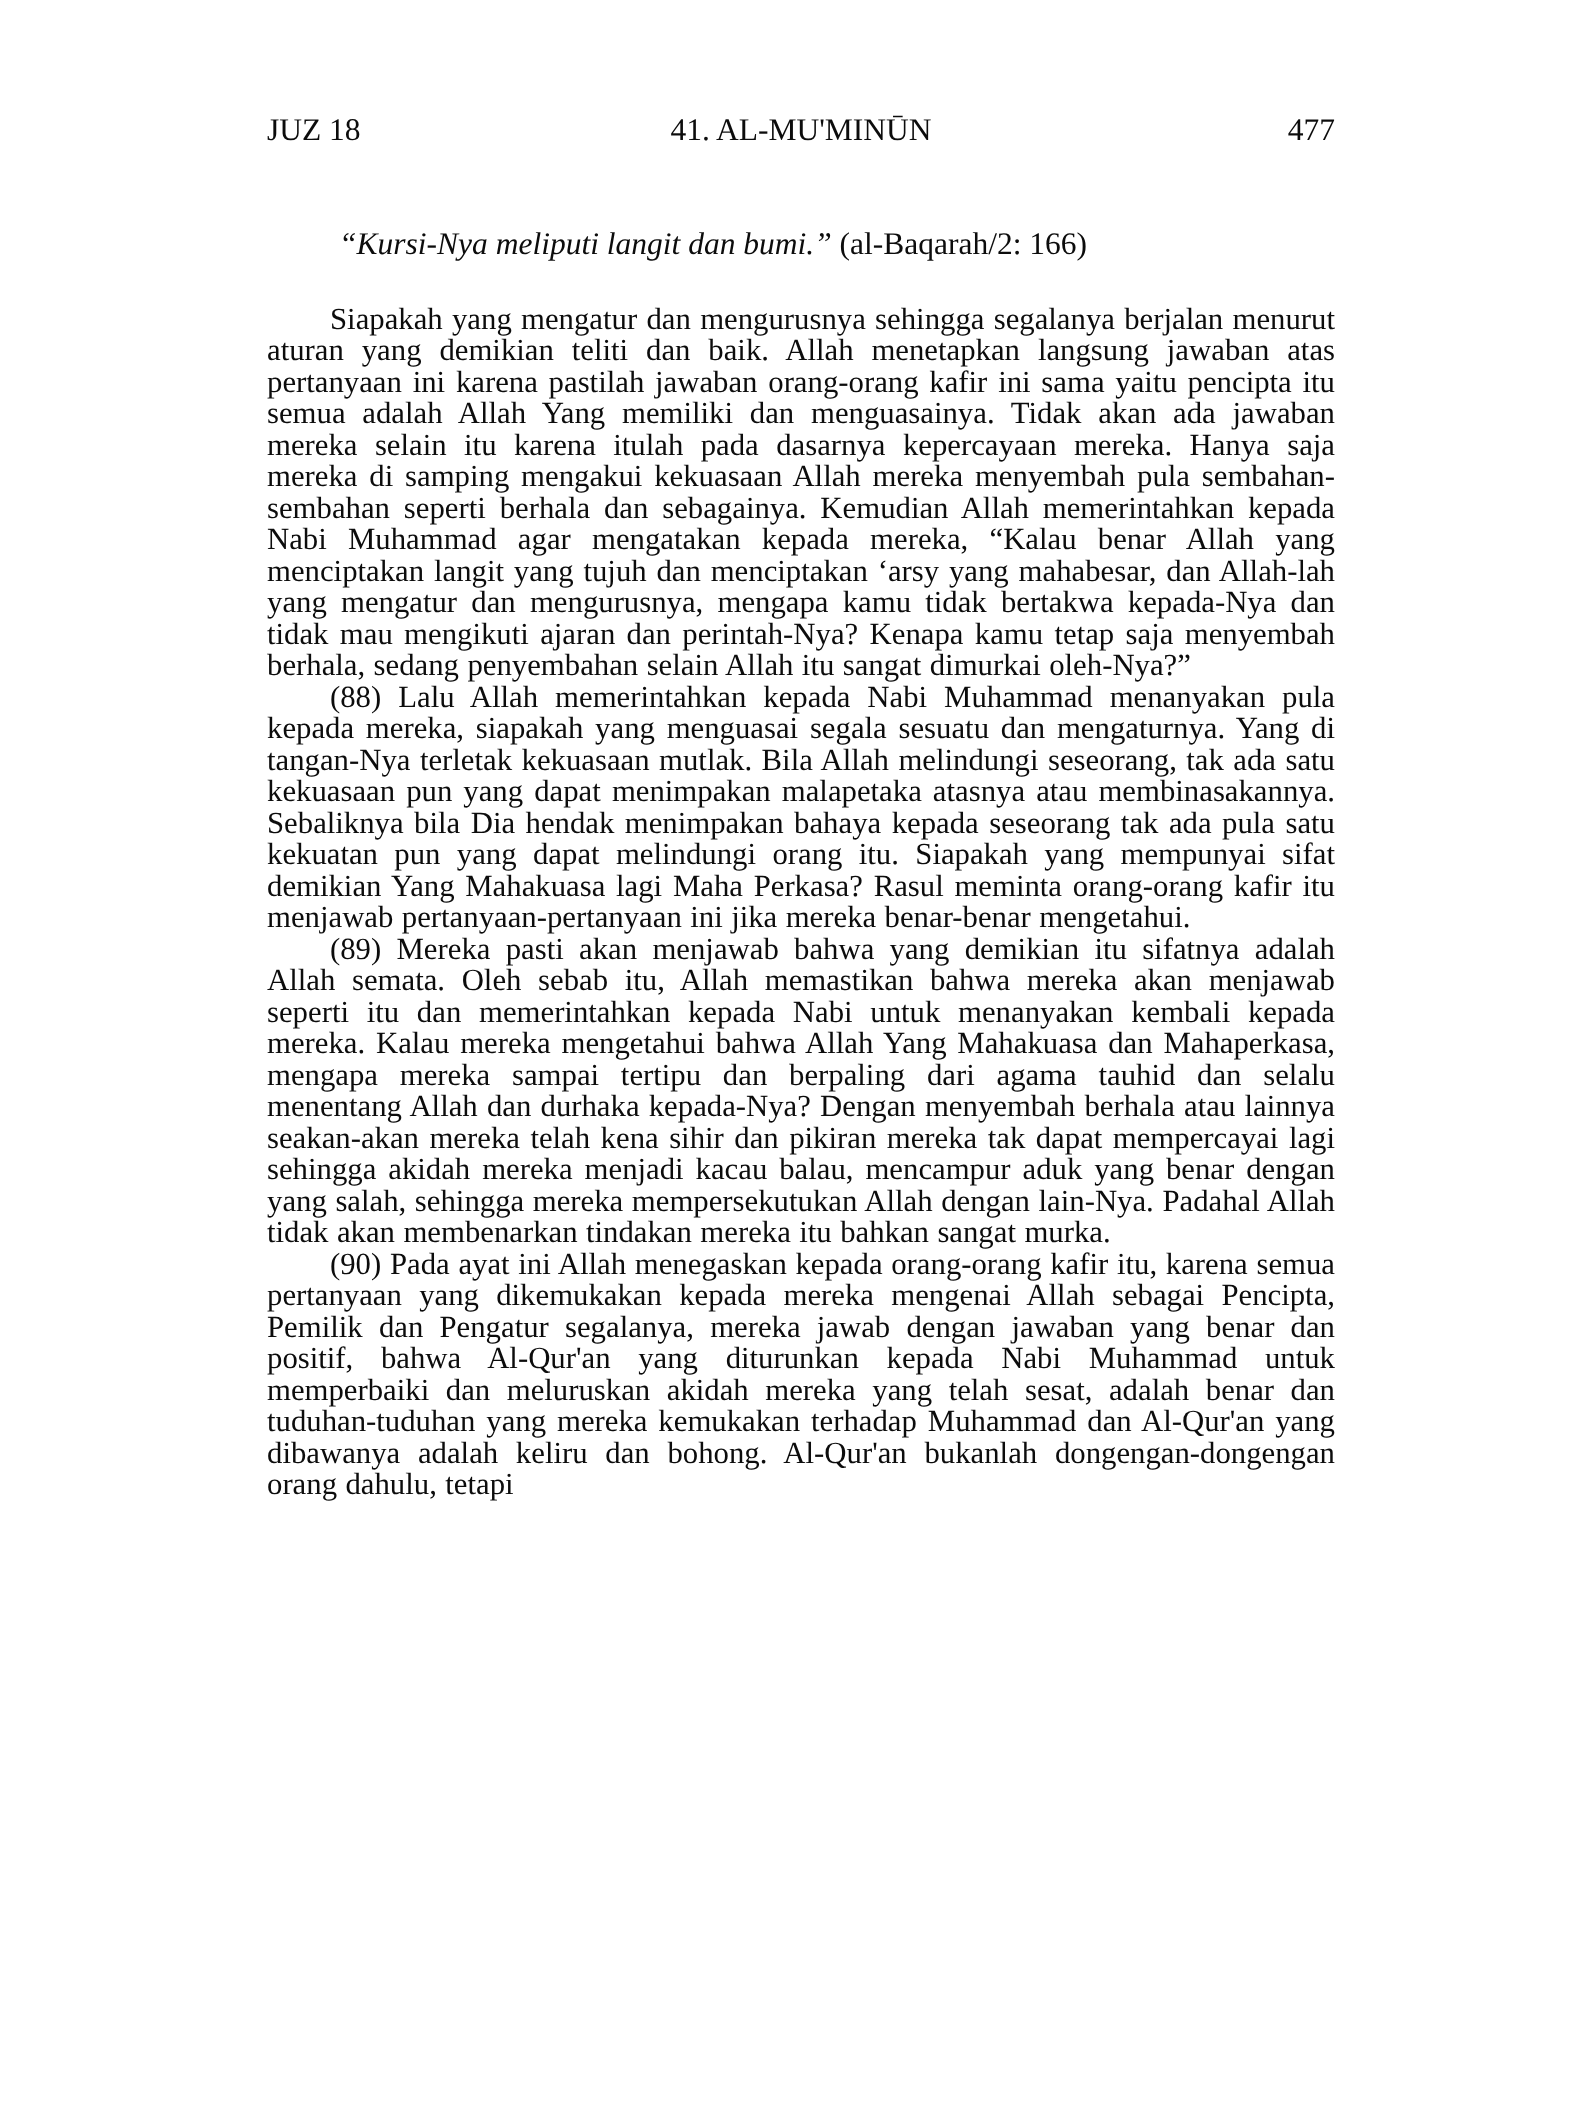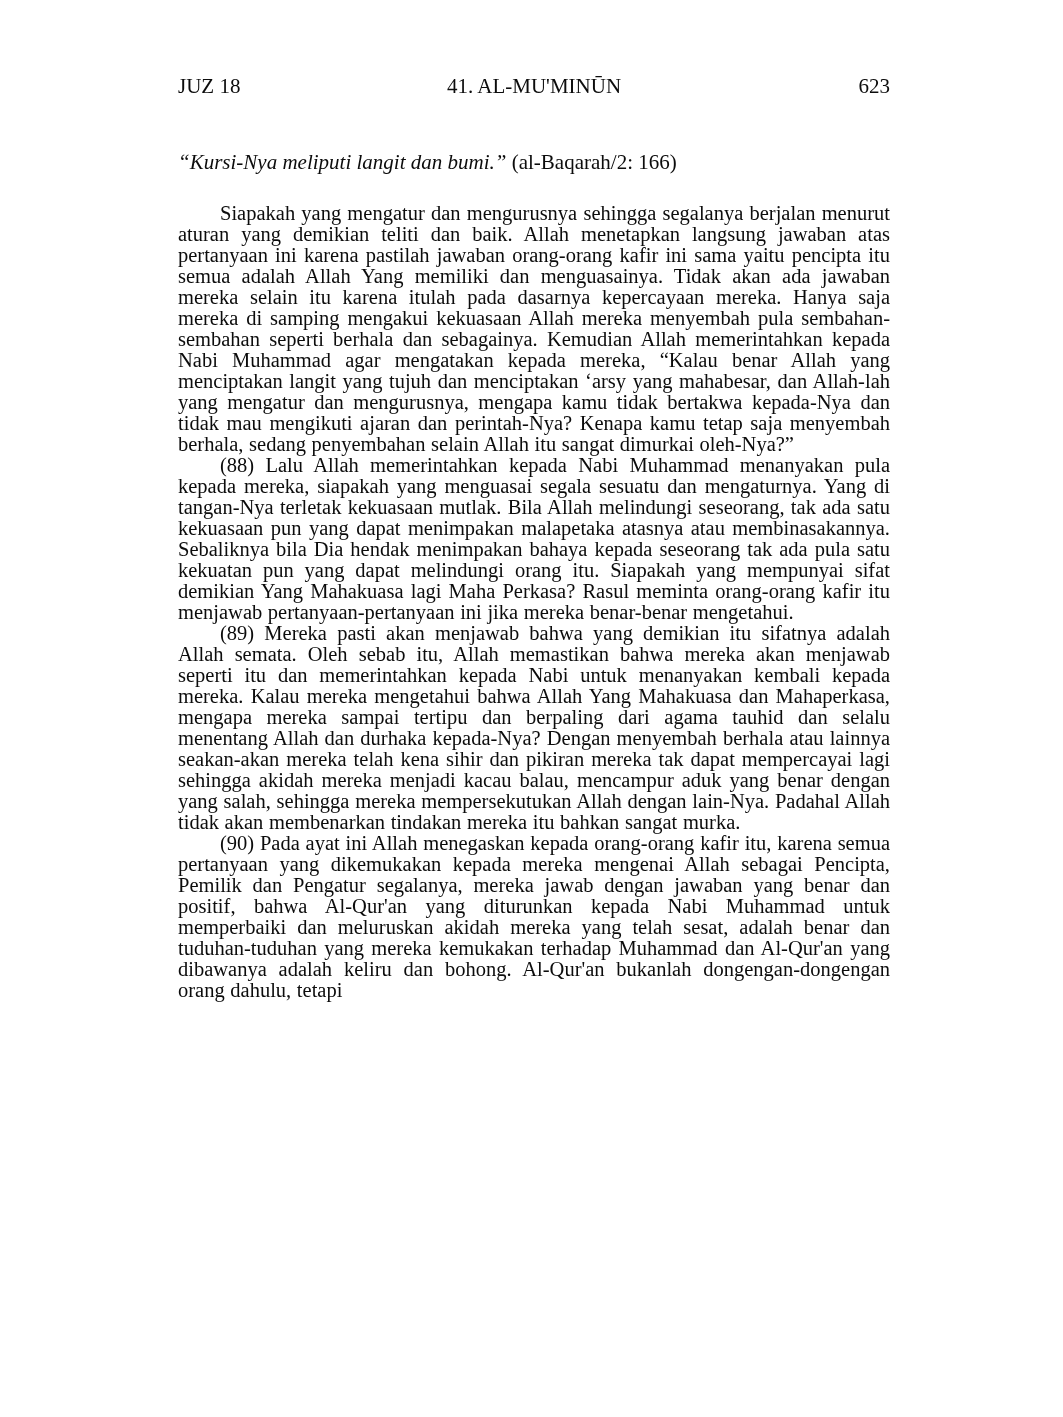--- a/index.html
+++ b/index.html
@@ -28,21 +28,21 @@
     transform: translateX(-50%);
     white-space: nowrap;
   }
   .quote-line {
     position: absolute;
     top: 150px;
     left: 178px;
     width: 712px;
     font-size: 21px;
   }
-  .quote-line .quote-italic { font-style: italic; }
+  .quote-line .quote-italic { font-style: italic; margin-left: 48px; }
   .quote-line .quote-ref { font-style: normal; }
   .body-text {
     position: absolute;
     top: 203px;
     left: 178px;
     width: 712px;
     font-size: 20.5px;
     line-height: 21px;
     text-align: justify;
   }
@@ -51,21 +51,21 @@
     text-indent: 42px;
     word-spacing: 0.5px;
   }
 </style>
 </head>
 <body>
 
 <header class="page-header">
   <span class="hdr-left">JUZ 18</span>
   <span class="hdr-center">41. AL-MU'MINŪN</span>
-  <span class="hdr-right">623</span>
+  <span class="hdr-right">477</span>
 </header>
 
 <div class="quote-line">
   <span class="quote-italic">“Kursi-Nya meliputi langit dan bumi.”</span>
   <span class="quote-ref"> <span>(al-Baqarah/2: 166)</span></span>
 </div>
 
 <main class="body-text">
   <p>Siapakah yang mengatur dan mengurusnya sehingga segalanya berjalan menurut aturan yang demikian teliti dan baik. Allah menetapkan langsung jawaban atas pertanyaan ini karena pastilah jawaban orang-orang kafir ini sama yaitu pencipta itu semua adalah Allah Yang memiliki dan menguasainya. Tidak akan ada jawaban mereka selain itu karena itulah pada dasarnya kepercayaan mereka. Hanya saja mereka di samping mengakui kekuasaan Allah mereka menyembah pula sembahan-sembahan seperti berhala dan sebagainya. Kemudian Allah memerintahkan kepada Nabi Muhammad agar mengatakan kepada mereka, “Kalau benar Allah yang menciptakan langit yang tujuh dan menciptakan ‘arsy yang mahabesar, dan Allah-lah yang mengatur dan mengurusnya, mengapa kamu tidak bertakwa kepada-Nya dan tidak mau mengikuti ajaran dan perintah-Nya? Kenapa kamu tetap saja menyembah berhala, sedang penyembahan selain Allah itu sangat dimurkai oleh-Nya?”</p>
   <p>(88) Lalu Allah memerintahkan kepada Nabi Muhammad menanyakan pula kepada mereka, siapakah yang menguasai segala sesuatu dan mengaturnya. Yang di tangan-Nya terletak kekuasaan mutlak. Bila Allah melindungi seseorang, tak ada satu kekuasaan pun yang dapat menimpakan malapetaka atasnya atau membinasakannya. Sebaliknya bila Dia hendak menimpakan bahaya kepada seseorang tak ada pula satu kekuatan pun yang dapat melindungi orang itu. Siapakah yang mempunyai sifat demikian Yang Mahakuasa lagi Maha Perkasa? Rasul meminta orang-orang kafir itu menjawab pertanyaan-pertanyaan ini jika mereka benar-benar mengetahui.</p>

